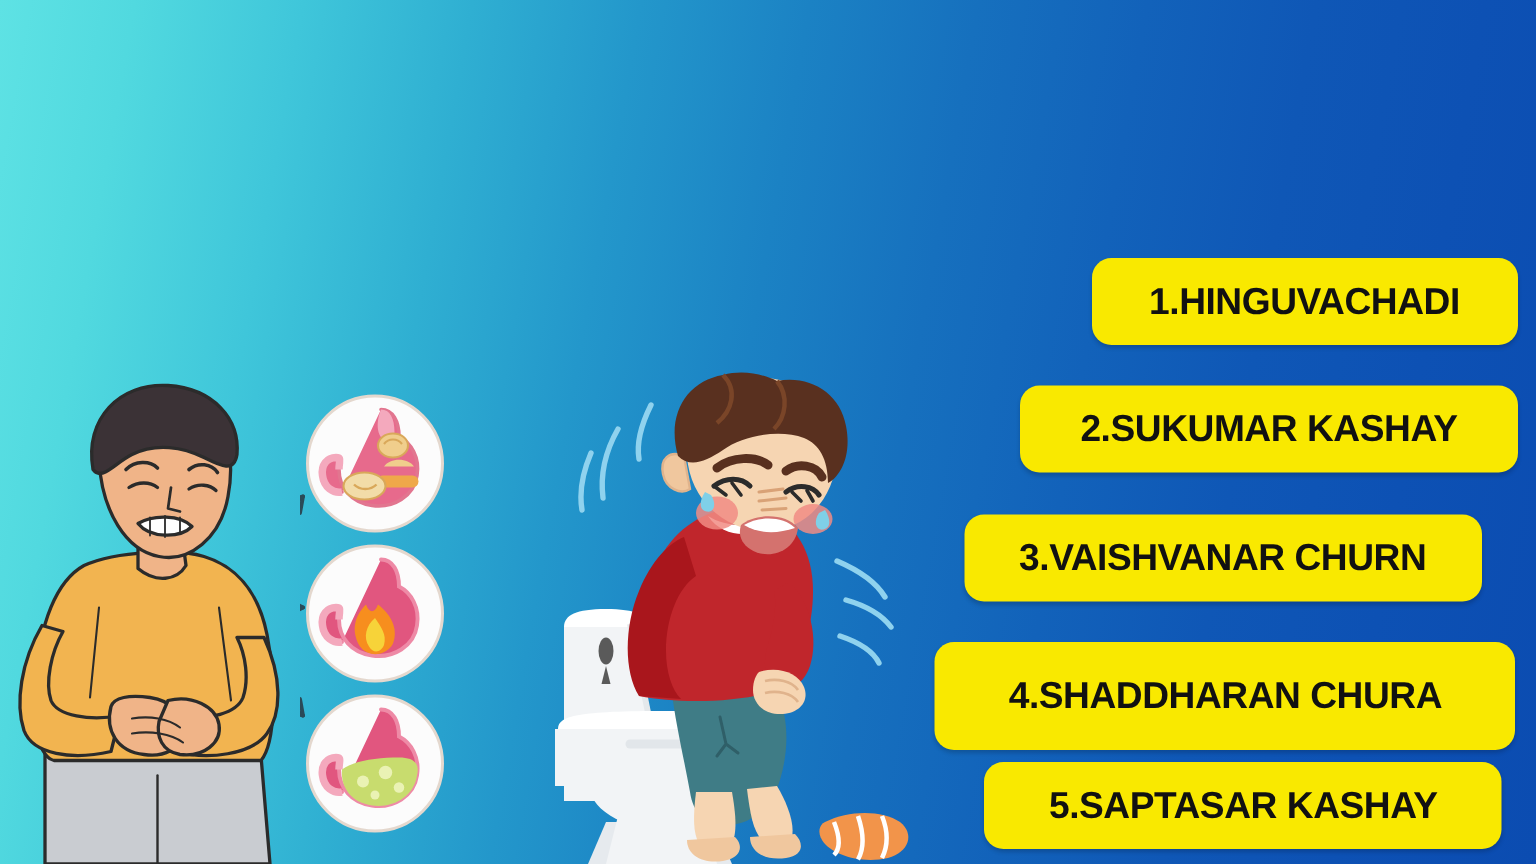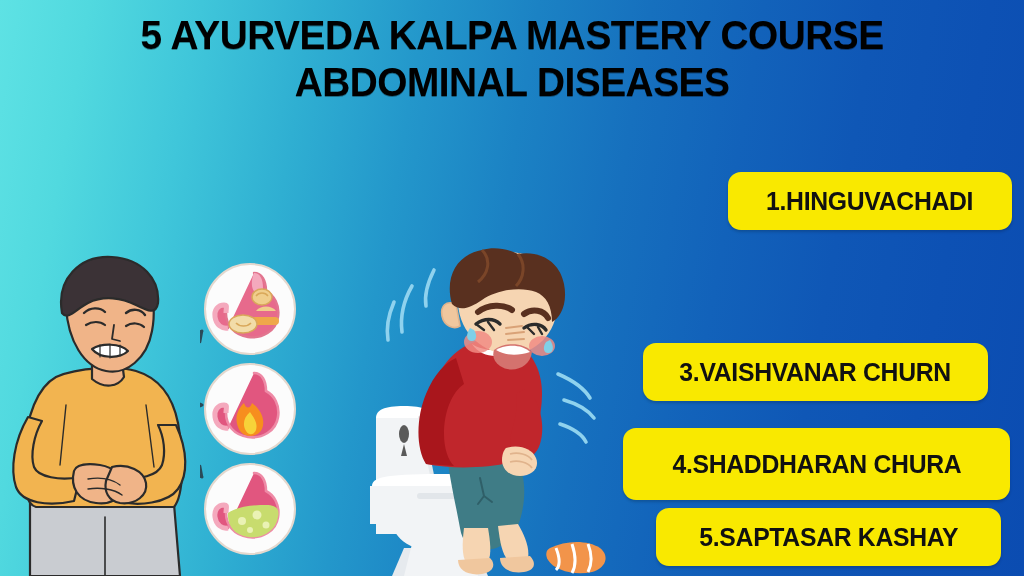--- a/index.html
+++ b/index.html
@@ -77,24 +77,20 @@
   .art { position: absolute; z-index: 10; }
   #art-left   { left: 8px;   top: 255px; }
   #art-icons  { left: 200px; top: 255px; }
   #art-center { left: 360px; top: 248px; }
 </style>
 </head>
 <body>
 
 <div id="poster">
 
-  <div class="title-wrap">
-    <span class="title-line">5 AYURVEDA KALPA MASTERY COURSE</span>
-    <span class="title-line">ABDOMINAL DISEASES</span>
-  </div>
 
   <div class="art" id="art-left">
     <svg width="200" height="321" viewBox="0 0 200 321" xmlns="http://www.w3.org/2000/svg">
       <g stroke="#2B2B2B" stroke-width="2.2" stroke-linejoin="round" stroke-linecap="round">
 
         <path d="M22 237 L22 321 L172 321 L165 237 Z" fill="#C9CCD1"></path>
         <path d="M97 262 L97 321" fill="none" stroke="#2B2B2B" stroke-width="1.6"></path>
 
         <path d="M48 122 C 30 132, 18 160, 16 200 C 14 236, 20 250, 28 252
                  L 166 252 C 176 240, 176 200, 170 168 C 164 138, 148 122, 128 116
@@ -297,20 +293,23 @@
         <path d="M196 300 C 200 310, 200 318, 196 322" stroke="#FFFFFF" stroke-width="3" fill="none"></path>
         <path d="M212 296 C 216 308, 216 318, 212 325" stroke="#FFFFFF" stroke-width="3" fill="none"></path>
         <path d="M228 296 C 232 306, 232 316, 228 324" stroke="#FFFFFF" stroke-width="3" fill="none"></path>
       </g>
     </svg>
   </div>
 
   <div class="pill" id="pill-1">
     <span>1.HINGUVACHADI</span>
   </div>
+  <div class="pill" id="pill-2">
+    <span>2.SUKUMAR KASHAY</span>
+  </div>
   <div class="pill" id="pill-3">
     <span>3.VAISHVANAR CHURN</span>
   </div>
   <div class="pill" id="pill-4">
     <span>4.SHADDHARAN CHURA</span>
   </div>
   <div class="pill" id="pill-5">
     <span>5.SAPTASAR KASHAY</span>
   </div>
 

